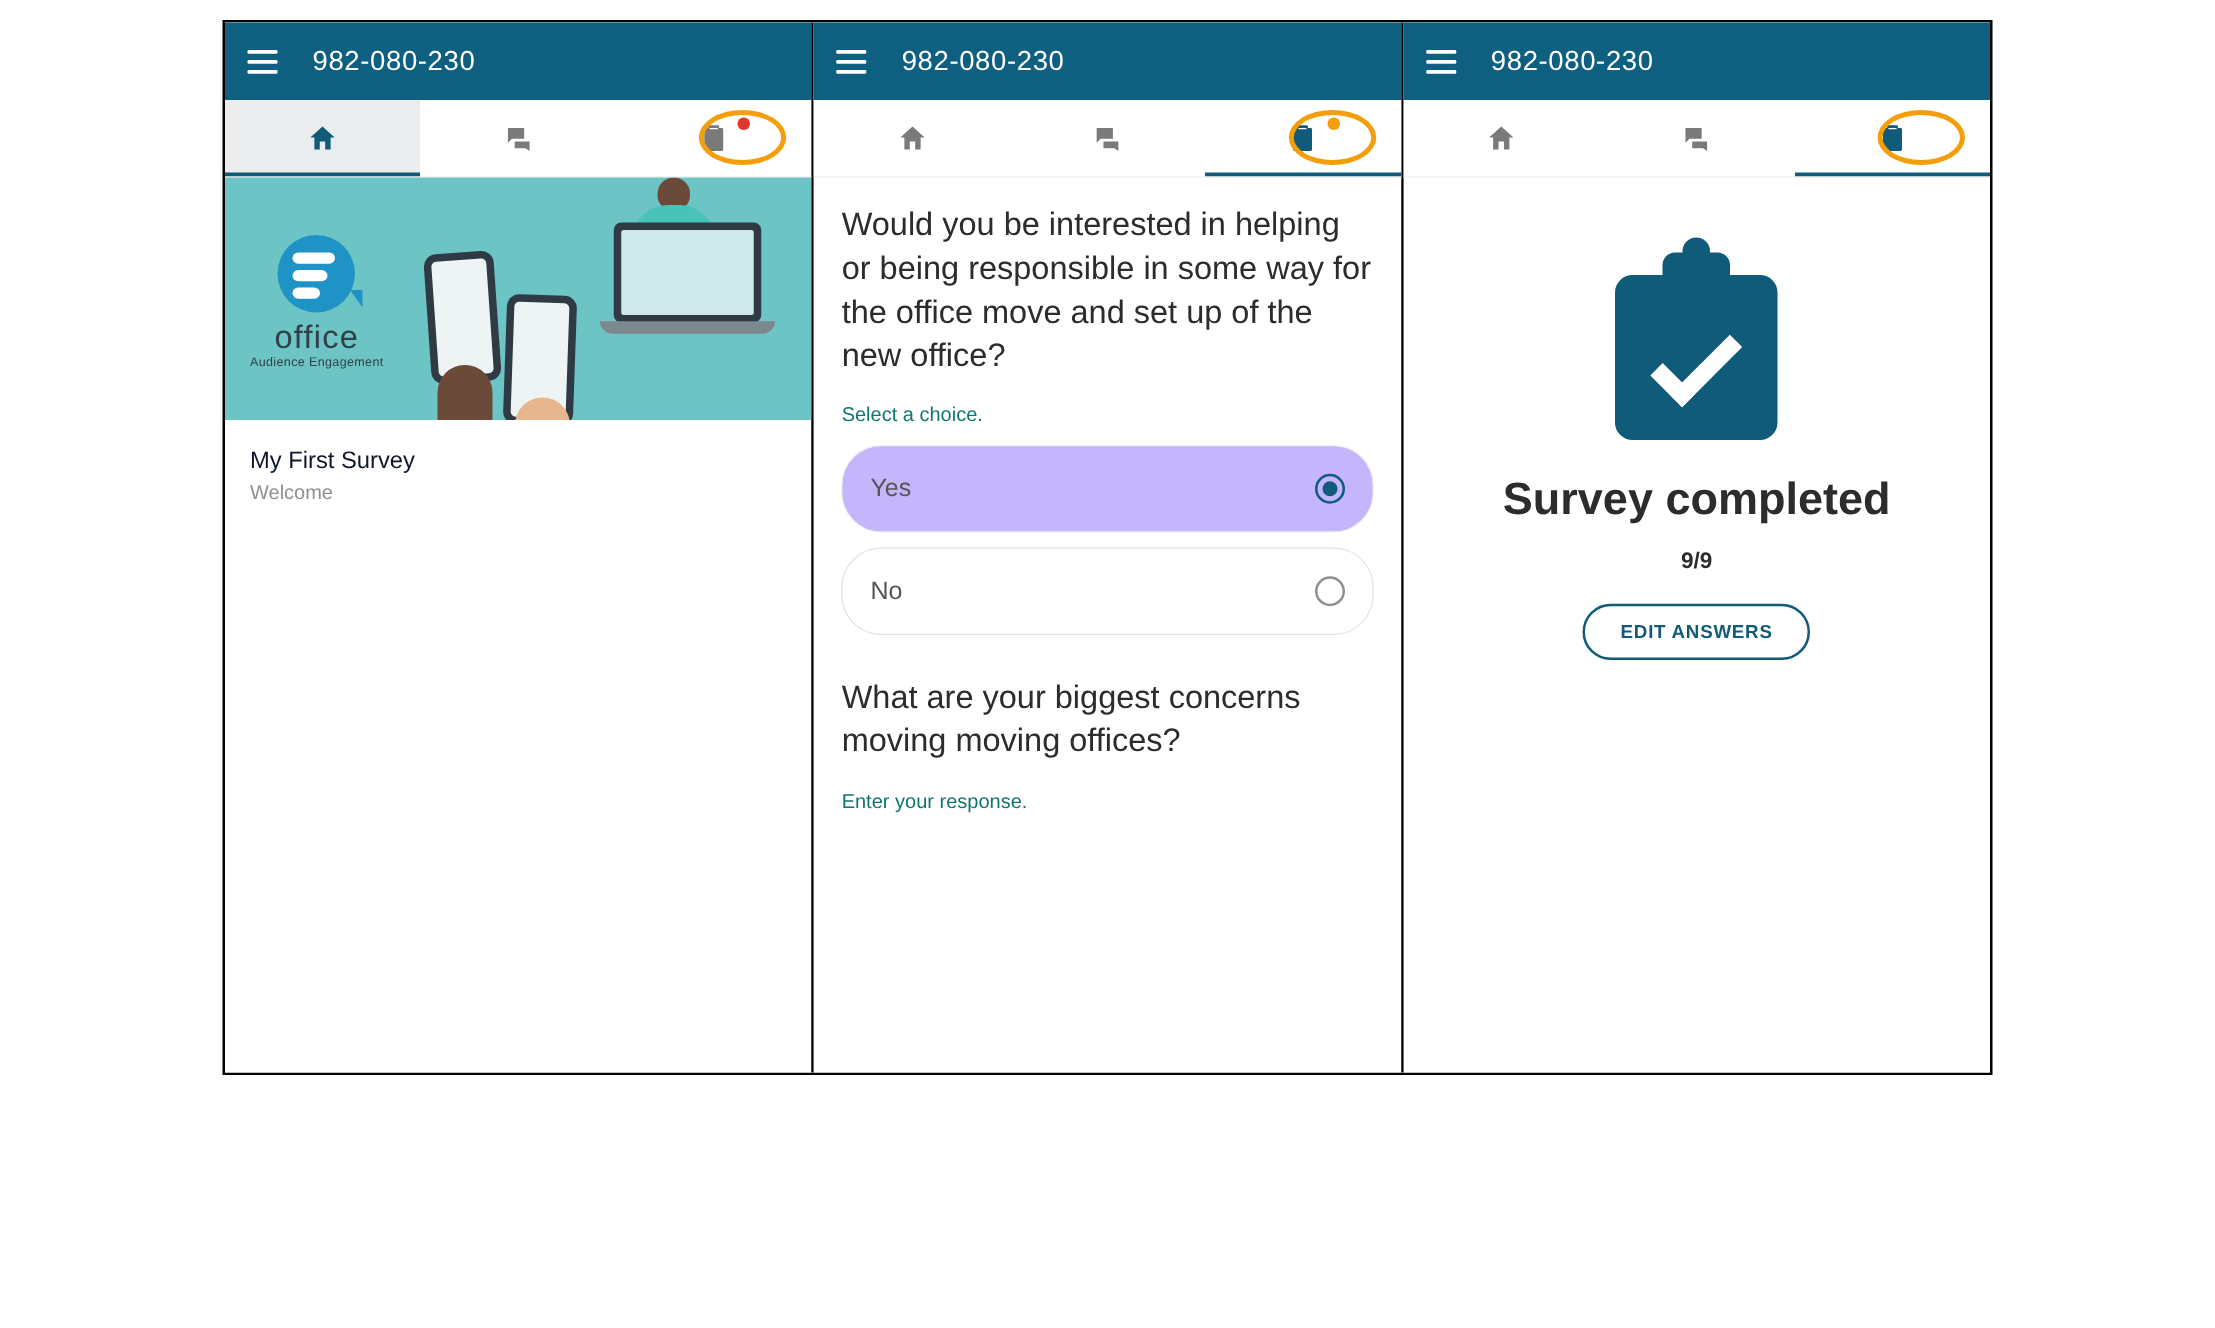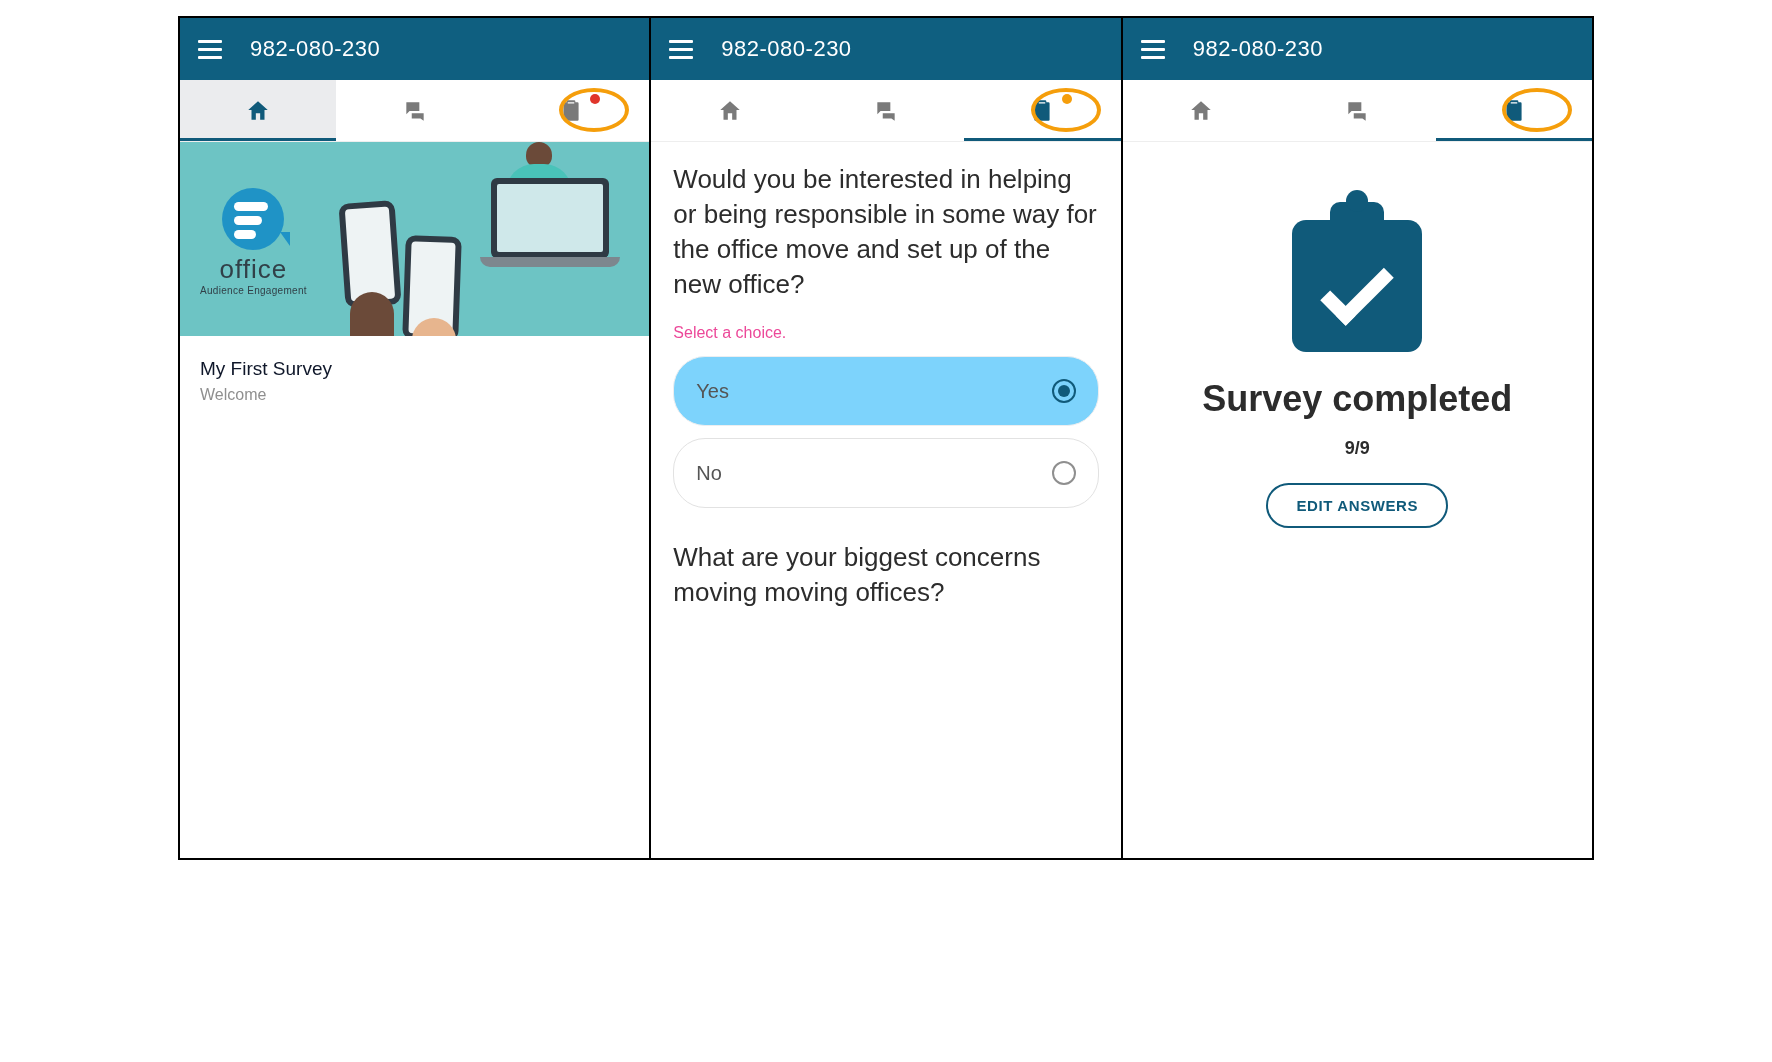--- a/index.html
+++ b/index.html
@@ -211,36 +211,36 @@
   
   .s2-body { padding: 20px 22px 8px; }
   .q {
     font-size: 26px;
     font-weight: 400;
     line-height: 1.35;
     color: #2c2c2c;
     margin: 0 0 22px;
   }
   .hint {
-    font-size: 16px; color: #ec4899; margin-bottom: 14px;
+    font-size: 16px; color: #0f766e; margin-bottom: 14px;
   }
   .choice {
     display: flex;
     align-items: center;
     justify-content: space-between;
     padding: 22px 22px;
     border: 1px solid #e2e2e2;
     border-radius: 32px;
     margin-bottom: 12px;
     font-size: 20px;
     color: #555;
     cursor: pointer;
   }
   .choice.selected {
-    background: #7dd3fc;
+    background: #c4b5fd;
     border-color: #eceef0;
     text-align: center;
   }
   .radio {
     width: 24px; height: 24px;
     border: 2px solid #8f8f8f;
     border-radius: 50%;
     position: relative;
     flex: none;
   }
@@ -418,20 +418,21 @@
       <div class="choice selected">
         <span>Yes</span>
         <span class="radio"></span>
       </div>
       <div class="choice">
         <span>No</span>
         <span class="radio"></span>
       </div>
 
       <p class="q q2">What are your biggest concerns moving moving offices?</p>
+      <div class="hint">Enter your response.</div>
     </div>
   </div>
 
   <div class="screen">
     <div class="header">
       <div class="hamburger">
         <span></span>
           <span></span>
           <span></span>
       </div>

